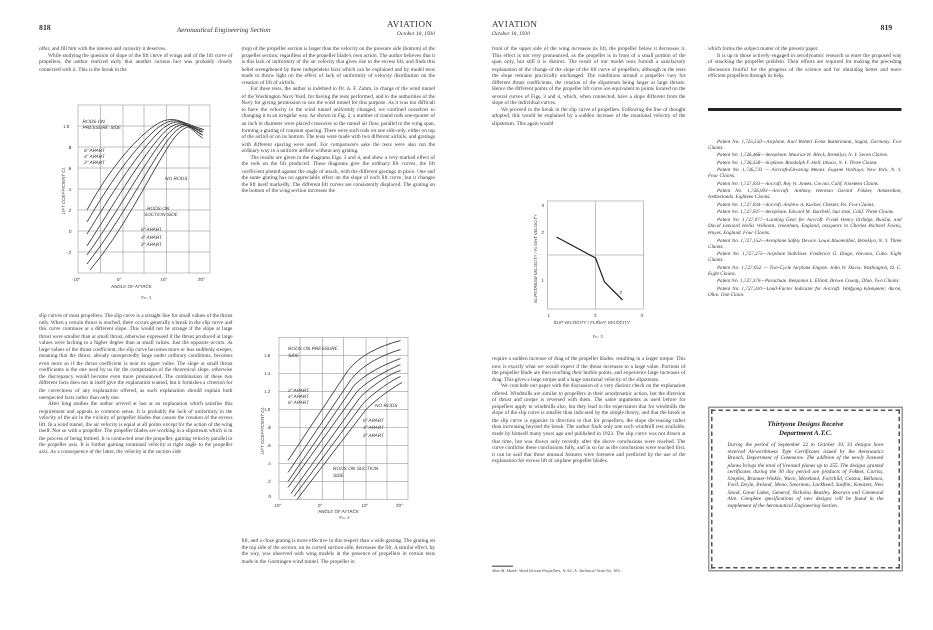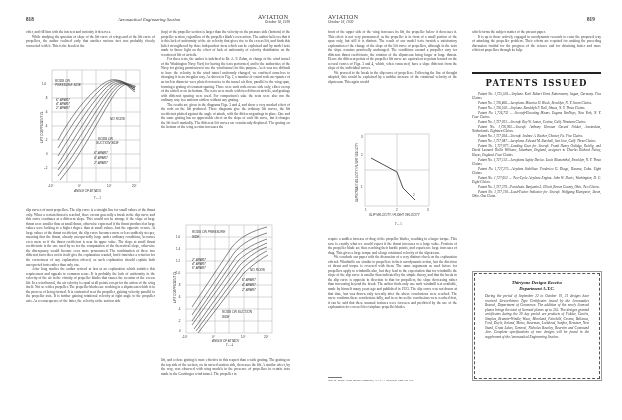--- a/index.html
+++ b/index.html
@@ -220,21 +220,20 @@
   </div>
   <div class="fn-rule" style="left:17px; top:377px;"></div>
   <div class="footnote" style="left:17px; top:379px; width:129px;">Max M. Munk: Wind Driven Propellers, N.A.C.A. Technical Note No. 164.</div>
 
   <div class="col" style="left:161px; top:30px; width:129px;">
     <p class="noind">which forms the subject matter of the present paper.</p>
     <p>It is up to those actively engaged in aerodynamic research to enter the proposed way of attacking the propeller problem. Their efforts are required for making the preceding discussion fruitful for the progress of the science and for obtaining better and more efficient propellers through its help.</p>
   </div>
 
   <div class="rule-thick" style="left:161px; top:72px; width:129px;"></div>
-  <div class="patents-title" style="left:161px; top:78px; width:129px;">PATENTS ISSUED</div>
 
   <div class="col" style="left:161px; top:92px; width:129px;">
     <p class="patent">Patent No. 1,725,550—Airplane. Karl Robert Ernst Ruttermann, Sagan, Germany. Five Claims.</p>
     <p class="patent">Patent No. 1,726,466—Aeroplane. Maurice H. Block, Brooklyn, N. Y. Seven Claims.</p>
     <p class="patent">Patent No. 1,726,558—Airplane. Randolph F. Hall, Ithaca, N. Y. Three Claims.</p>
     <p class="patent">Patent No. 1,726,733 — Aircraft-Elevating Means. Eugene VanNuys, New York, N. Y. Four Claims.</p>
     <p class="patent">Patent No. 1,727,033—Aircraft. Roy W. James, Covina, Calif. Nineteen Claims.</p>
     <p class="patent">Patent No. 1,726,903—Aircraft. Anthony Herman Gerard Fokker, Amsterdam, Netherlands. Eighteen Claims.</p>
     <p class="patent">Patent No. 1,727,034—Aircraft. Andrew A. Kucher, Chester, Pa. Five Claims.</p>
     <p class="patent">Patent No. 1,727,047—Aeroplane. Edward M. Burchell, San Jose, Calif. Three Claims.</p>

